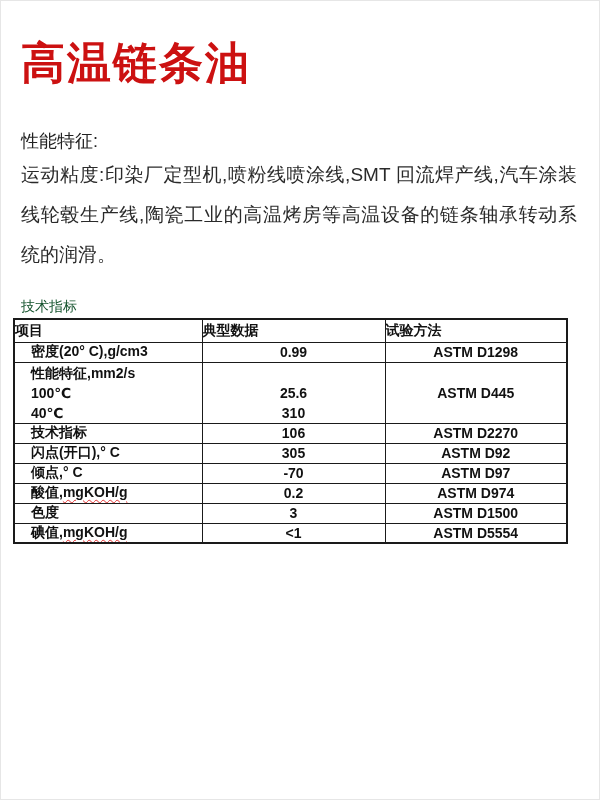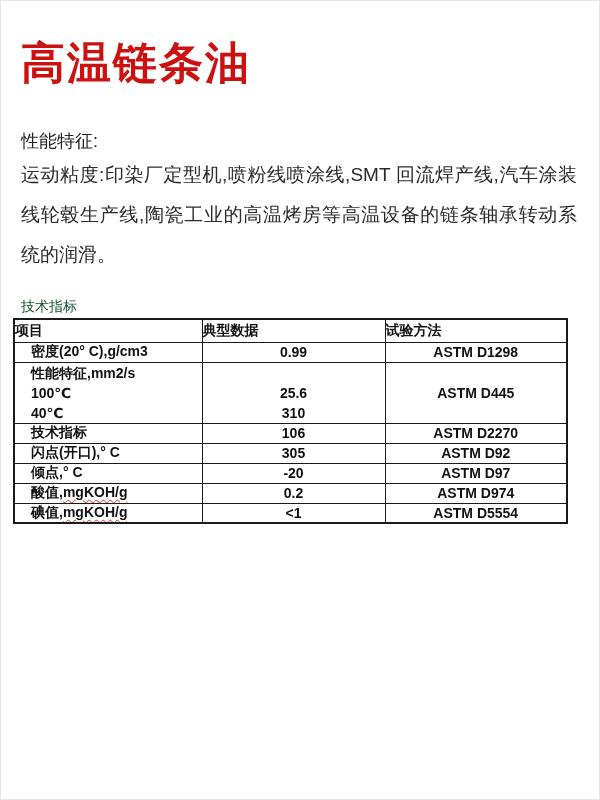--- a/index.html
+++ b/index.html
@@ -135,27 +135,32 @@
           <td class="value">106</td>
           <td class="method">ASTM D2270</td>
         </tr>
         <tr>
           <td class="item">闪点(开口),° C</td>
           <td class="value">305</td>
           <td class="method">ASTM D92</td>
         </tr>
         <tr>
           <td class="item">倾点,° C</td>
-          <td class="value">-20</td>
+          <td class="value">-70</td>
           <td class="method">ASTM D97</td>
         </tr>
         <tr>
           <td class="item">酸值,<span class="wavy">mgKOH/g</span></td>
           <td class="value">0.2</td>
           <td class="method">ASTM D974</td>
+        </tr>
+        <tr>
+          <td class="item">色度</td>
+          <td class="value">3</td>
+          <td class="method">ASTM D1500</td>
         </tr>
         <tr>
           <td class="item">碘值,<span class="wavy">mgKOH/g</span></td>
           <td class="value">&lt;1</td>
           <td class="method">ASTM D5554</td>
         </tr>
       </tbody>
   </table>
 </div>
 

